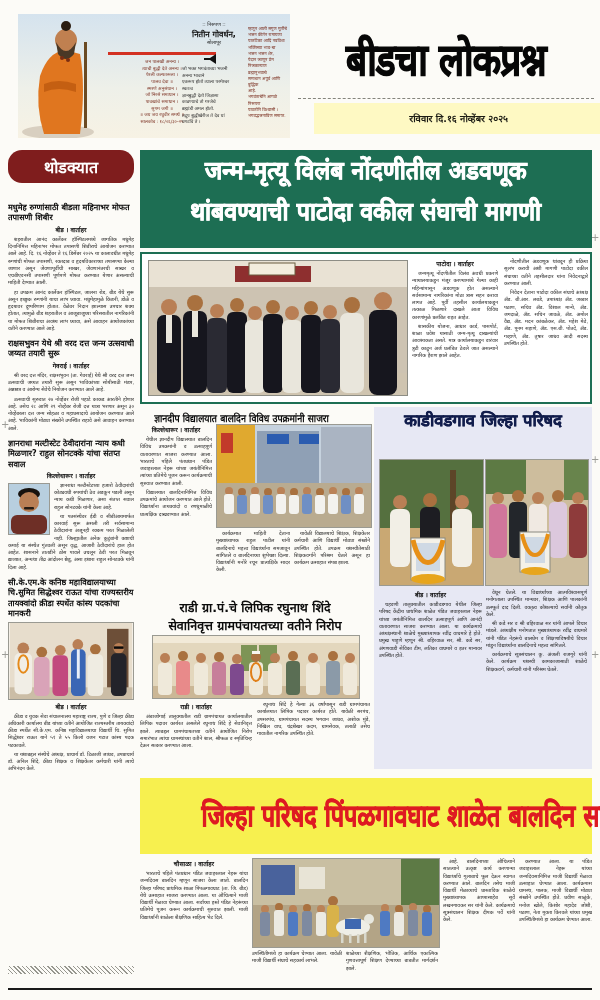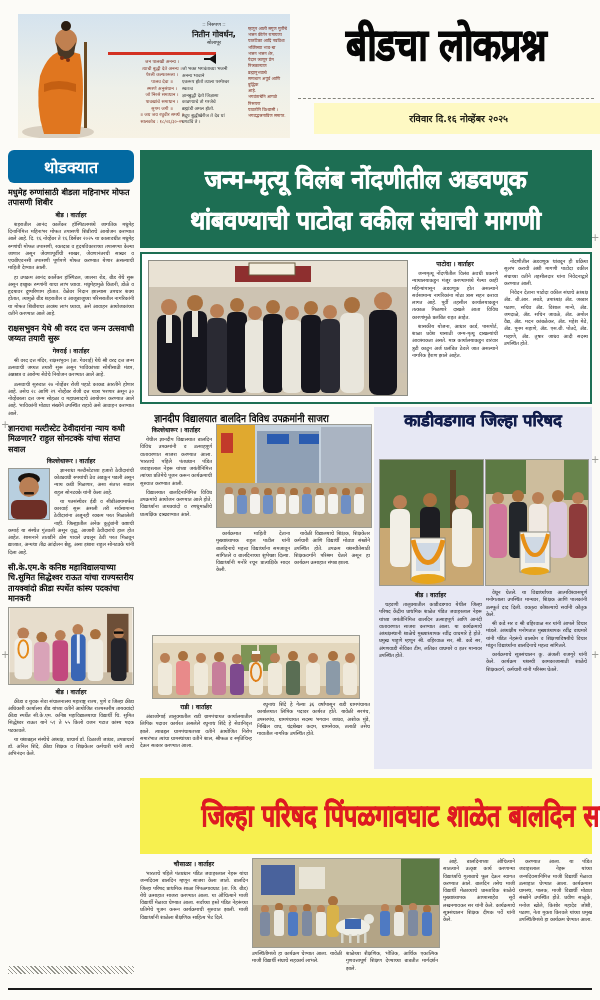--- a/index.html
+++ b/index.html
@@ -22,40 +22,40 @@
   .verse div{margin:0}
   #verse-left{left:88px;top:45px;width:112px;color:#7c3122}
   #nirupan{left:166px;top:7px;width:60px;text-align:center;color:#222}
   #nirupan .lbl{font-size:5px}
   #nirupan .name{font-size:8px;font-weight:900;color:#101010;margin-top:1px}
   #nirupan .city{font-size:5px}
   #speaker{left:186px;top:40px}
   #verse-mid{left:164px;top:52px;width:64px;color:#2e2e2e;text-align:left}
   #verse-right{left:230px;top:12px;width:40px;color:#7c3122;text-align:left;font-size:4.3px}
 
-  #paper-title{left:296px;top:5px;width:300px;height:78px;text-align:center;line-height:80px}
+  #paper-title{left:296px;top:20px;width:300px;height:78px;text-align:center;line-height:80px}
   #paper-title span{display:inline-block;transform:scaleX(.84);font-size:44px;font-weight:900;color:#070707;-webkit-text-stroke:1.1px #070707;letter-spacing:-1px;white-space:nowrap}
   #datebar-rule{left:298px;top:98px;width:296px;height:0;border-top:1px dashed #85857d}
   #datebar{left:314px;top:103px;width:340px;height:31px;background:#fef9c3;display:flex;align-items:center}
   #date-text{flex:1;text-align:center;font-size:9.5px;font-weight:bold;color:#1c1c14}
   #pan{display:flex;align-items:flex-end;margin-right:10px;gap:17px}
   #pan .w{font-size:8.5px;font-weight:bold;color:#1c1c14}
   #pan .n{font-size:23px;font-weight:900;color:#102a18;line-height:24px}
 
   
   #leftcol{left:8px;top:150px;width:126px;height:828px;overflow:hidden}
-  #briefs-head{width:126px;height:33px;background:#0369a1;border-radius:6px;color:#fff;font-size:16px;font-weight:900;display:flex;align-items:center;justify-content:center;margin-bottom:5px}
+  #briefs-head{width:126px;height:33px;background:#7f1d1d;border-radius:14px;color:#fff;font-size:16px;font-weight:900;display:flex;align-items:center;justify-content:center;margin-bottom:20px}
   .brief .bh{font-size:8px;margin:5px 0 1px}
   .brief{margin-bottom:4px}
   #b3-photo{float:left;width:40px;height:50px;margin:1px 4px 1px 0;border:1px solid #9a9a92}
   #b4-photo{width:124px;height:76px;border:1px solid #9a9a92;margin:2px 0}
   #left-hatch{left:8px;top:966px;width:126px;height:8px}
 
   
-  #greenbox{left:140px;top:150px;width:452px;height:98px;background:#1d6e53;text-align:center;padding-top:10px;box-sizing:border-box}
+  #greenbox{left:140px;top:150px;width:452px;height:98px;background:#1d6e53;text-align:center;padding-top:1px;box-sizing:border-box}
   .ghl{display:inline-block;transform:scaleX(.93);white-space:nowrap;font-size:25px;font-weight:900;color:#ffffff;-webkit-text-stroke:.7px #fff;line-height:1.62}
   #mainframe{left:140px;top:252px;width:452px;height:152px;border:2px solid #1d6e53;background:#fff;box-sizing:border-box}
   #lawyers-ph{position:absolute;left:6px;top:6px;width:258px;height:134px;border:1px solid #8d8d85}
   #main-col1{position:absolute;left:270px;top:4px;width:86px;height:142px}
   #main-col2{position:absolute;left:362px;top:4px;width:84px;height:142px}
 
   
   #dny-head{left:140px;top:407px;width:230px;text-align:left}
   #dny-head span{display:inline-block;transform:scaleX(.86);white-space:nowrap;font-size:10.5px;font-weight:900;color:#0c0c0c}
   #dny-col1{left:140px;top:424px;width:72px;height:173px}
@@ -466,20 +466,24 @@
     </div>
     <div id="kad-col2">
       <div class="bd" style="height:174px">
           <p>वेधून घेतले. या विद्यार्थ्यांच्या आत्मविश्वासपूर्ण मनोगताला उपस्थित मान्यवर, शिक्षक आणि पालकांनी उत्स्फूर्त दाद दिली. वक्तृत्व कौशल्याचे सर्वांनी कौतुक केले.</p>
           <p>श्री कडे सर व श्री बहिरवाळ सर यांनी आपले विचार मांडले. अध्यक्षीय मनोगतात मुख्याध्यापक रवींद्र वाघमारे यांनी पंडित नेहरूंचे बालप्रेम व शिक्षणाविषयीचे विचार मांडून विद्यार्थ्यांना बालदिनाचे महत्त्व सांगितले.</p>
           <p>कार्यक्रमाचे सूत्रसंचालन कु. अंजली राजगुरे यांनी केले. कार्यक्रम यशस्वी कामकाजासाठी शाळेचे शिक्षकवर्ग, कर्मचारी यांनी परिश्रम घेतले.</p>
         </div>
     </div>
   </div>
 
+  <div id="radi-head" class="abs">
+    <div>राडी ग्रा.पं.चे लिपिक रघुनाथ शिंदे</div>
+    <div>सेवानिवृत्त ग्रामपंचायतच्या वतीने निरोप</div>
+  </div>
   <svg id="radi-photo" class="abs" viewBox="0 0 206 62">
     <rect width="206" height="62" fill="#e3d7bd"></rect>
     <rect width="206" height="7" fill="#f2ead8"></rect>
     <rect x="88" y="9" width="36" height="26" fill="#7d9456"></rect>
     <rect x="104" y="9" width="2" height="26" fill="#e3d7bd"></rect>
     <rect y="50" width="206" height="12" fill="#cbb796"></rect>
     <g>
         <circle cx="12" cy="22" r="5" fill="#b97f55"></circle>
         <rect x="5" y="27" width="14" height="32" rx="4" fill="#efe9da"></rect>
       </g>

